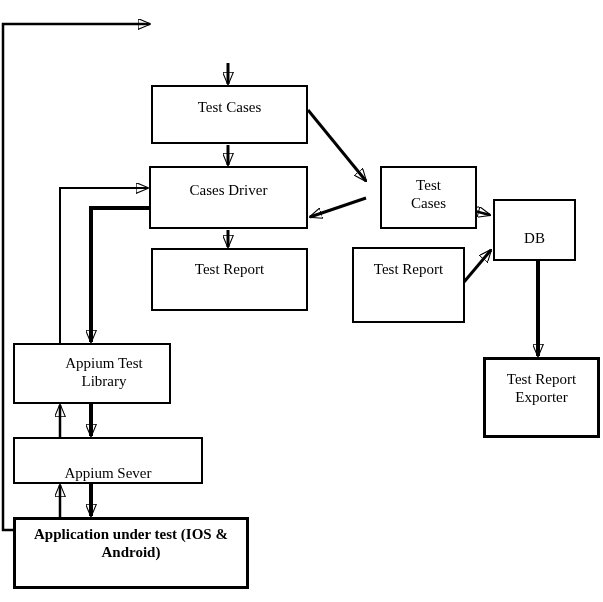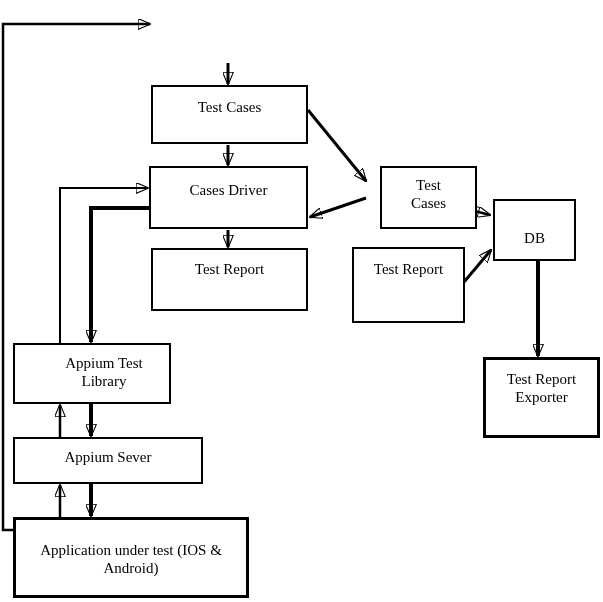--- a/index.html
+++ b/index.html
@@ -46,22 +46,22 @@
   
   #n-object-repository     { left:151px; top:3px;   width:157px; height:60px; padding-top:12px; }
   #n-test-cases-center     { left:151px; top:85px;  width:157px; height:59px; padding-top:11px; }
   #n-test-driver           { left:149px; top:166px; width:159px; height:63px; padding-top:13px; }
   #n-test-report-left      { left:151px; top:248px; width:157px; height:63px; padding-top:10px; }
   #n-test-cases-right      { left:380px; top:166px; width:97px;  height:63px; padding-top:8px;  }
   #n-db                    { left:493px; top:199px; width:83px; height:62px; padding-top:28px; }
   #n-test-report-right     { left:352px; top:247px; width:113px; height:76px; padding-top:11px; }
   #n-test-report-exporter  { left:483px; top:357px; width:117px; height:81px; padding-top:10px; border-width:3px; }
   #n-appium-test-library   { left:13px;  top:343px; width:158px; height:61px; padding-top:9px;padding-left:24px;  }
-  #n-appium-sever          { left:13px;  top:437px; width:190px; height:47px; padding-top:9px;  }
-  #n-application-under-test{ left:13px;  top:517px; width:236px; height:81px; padding-top:21px;  border-width:3px; }
+  #n-appium-sever          { left:13px;  top:437px; width:190px; height:47px; padding-top:9px;align-items:flex-end;  }
+  #n-application-under-test{ left:13px;  top:517px; width:236px; height:72px; padding-top:5px;  border-width:3px;font-weight:bold; }
 </style>
 </head>
 <body>
 
 <div class="canvas">
 
   <svg class="edges" width="603" height="602" viewBox="0 0 603 602" xmlns="http://www.w3.org/2000/svg">
     <defs>
       <marker id="ah" viewBox="0 0 12 10" refX="11" refY="5" markerWidth="13" markerHeight="11" markerUnits="userSpaceOnUse" orient="auto-start-reverse">
         <path d="M0,0 L12,5 L0,10 Z" fill="#000000" stroke="none"></path>

